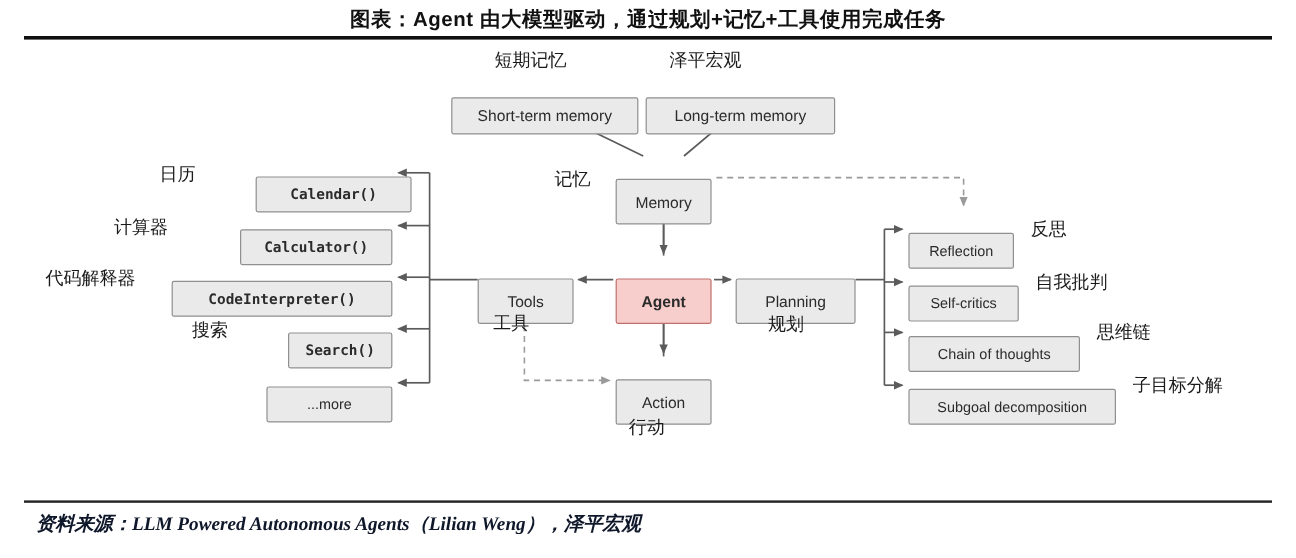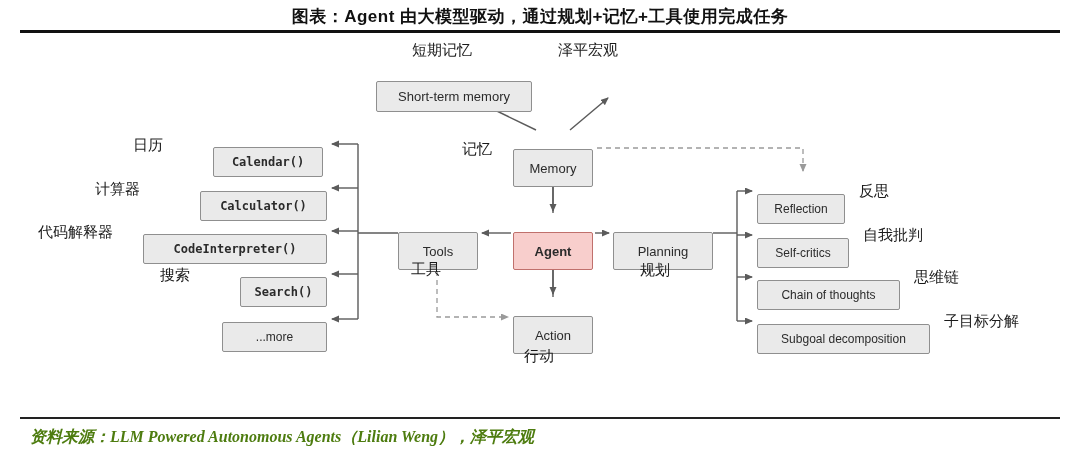--- a/index.html
+++ b/index.html
@@ -8,21 +8,21 @@
     font-family:"Liberation Sans","DejaVu Sans",sans-serif;
   }
   .title{
     position:absolute;left:0;top:5px;width:100%;text-align:center;
     font-size:17px;font-weight:bold;color:#111;letter-spacing:0.5px;
   }
   .rule-top{position:absolute;left:20px;top:30px;width:1040px;height:3px;background:#111;}
   .rule-bottom{position:absolute;left:20px;top:417px;width:1040px;height:2px;background:#222;}
   .source{
     position:absolute;left:30px;top:427px;font-size:16px;font-weight:bold;font-style:italic;
-    font-family:"Liberation Serif","DejaVu Serif",serif;color:#4d7c0f;
+    font-family:"Liberation Serif","DejaVu Serif",serif;color:#0f172a;
   }
   .caption{
     position:absolute;left:0;top:372px;width:100%;text-align:center;
     font-size:13px;color:var(--caption,#9aa0a6);
   }
   .box{
     position:absolute;box-sizing:border-box;
     background:var(--box-fill,#eaeaea);border:1px solid var(--box-border,#8f8f8f);
     border-radius:2px;display:flex;align-items:center;justify-content:center;
     font-size:13px;color:#2b2b2b;white-space:nowrap;margin-top:18px;
@@ -76,37 +76,38 @@
     </g>
     <g stroke="#9a9a9a" stroke-width="1.3" fill="none" stroke-dasharray="5 4">
       <path d="M597,148 L803,148 L803,171" marker-end="url(#arrg)"></path>
       <path d="M437,253 L437,317 L508,317" marker-end="url(#arrg)"></path>
     </g>
   </svg>
 
   <div class="zh" style="left:412px;top:41px">短期记忆</div>
   <div class="zh" style="left:558px;top:41px">泽平宏观</div>
   <div class="box" style="left:376px;top:63px;width:156px;height:31px">Short-term memory</div>
+  <div class="box" style="left:538px;top:63px;width:158px;height:31px">Long-term memory</div>
 
   <div class="zh" style="left:462px;top:140px">记忆</div>
   <div class="box" style="left:513px;top:131px;width:80px;height:38px">Memory</div>
 
   <div class="box" style="left:398px;top:214px;width:80px;height:38px">Tools</div>
   <div class="zh" style="left:411px;top:260px">工具</div>
 
   <div class="box agent-box" style="left:513px;top:214px;width:80px;height:38px">Agent</div>
 
   <div class="box" style="left:613px;top:214px;width:100px;height:38px">Planning</div>
   <div class="zh" style="left:640px;top:261px">规划</div>
 
   <div class="box" style="left:513px;top:298px;width:80px;height:38px">Action</div>
   <div class="zh" style="left:524px;top:347px">行动</div>
 
   <div class="zh r" style="left:133px;top:136px;width:70px">日历</div>
-  <div class="box mono" style="left:213px;top:129px;width:110px;height:30px">Calendar()</div>
+  <div class="box mono" style="left:213px;top:129px;width:130px;height:30px">Calendar()</div>
 
   <div class="zh r" style="left:95px;top:180px;width:95px">计算器</div>
   <div class="box mono" style="left:200px;top:173px;width:127px;height:30px">Calculator()</div>
 
   <div class="zh r" style="left:38px;top:223px;width:95px">代码解释器</div>
   <div class="box mono" style="left:143px;top:216px;width:184px;height:30px">CodeInterpreter()</div>
 
   <div class="zh r" style="left:160px;top:266px;width:70px">搜索</div>
   <div class="box mono" style="left:240px;top:259px;width:87px;height:30px">Search()</div>
 

